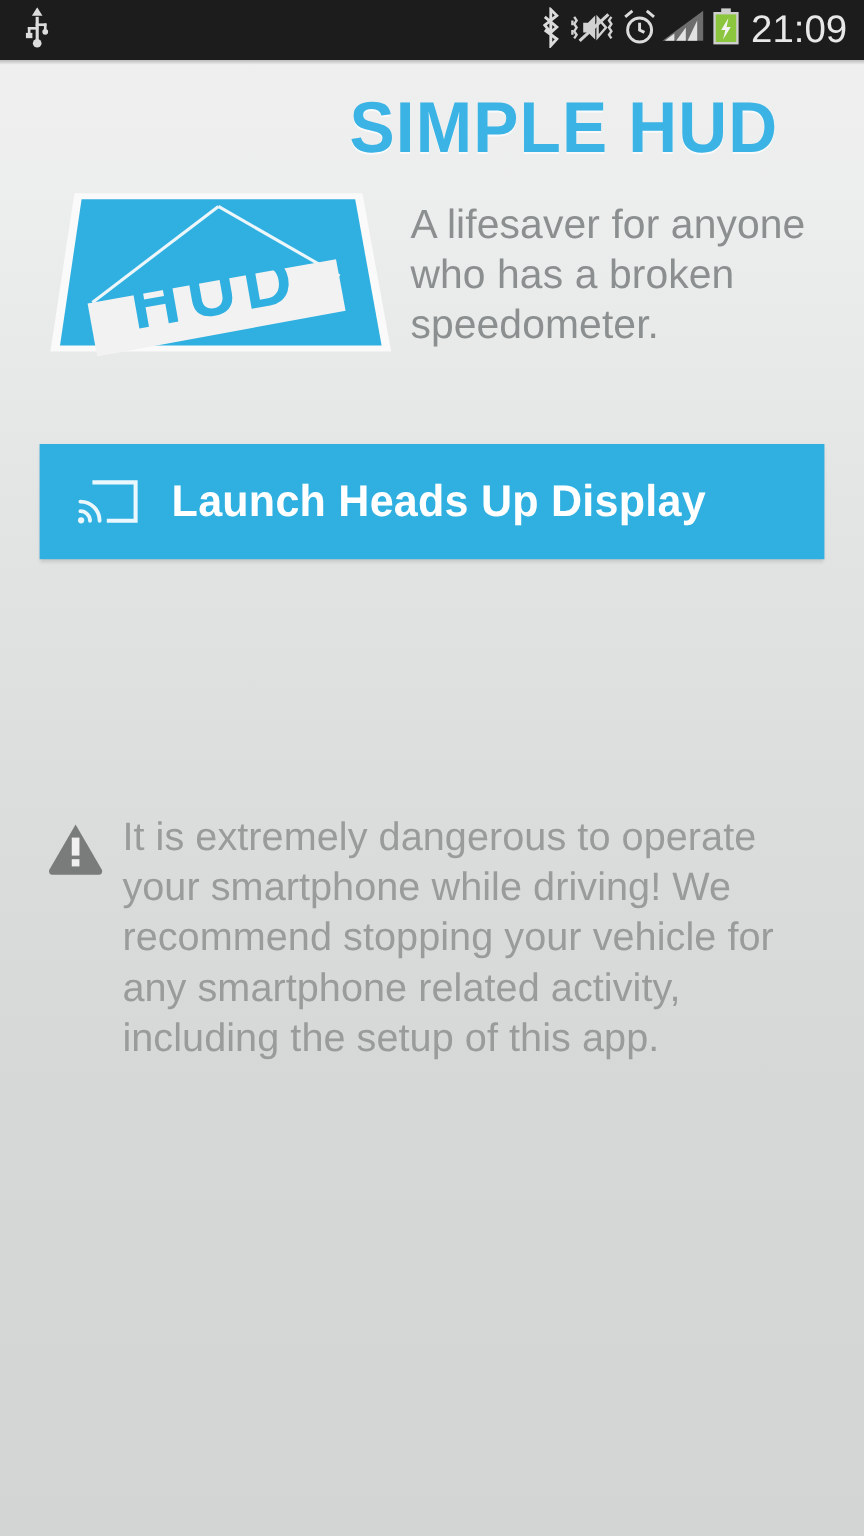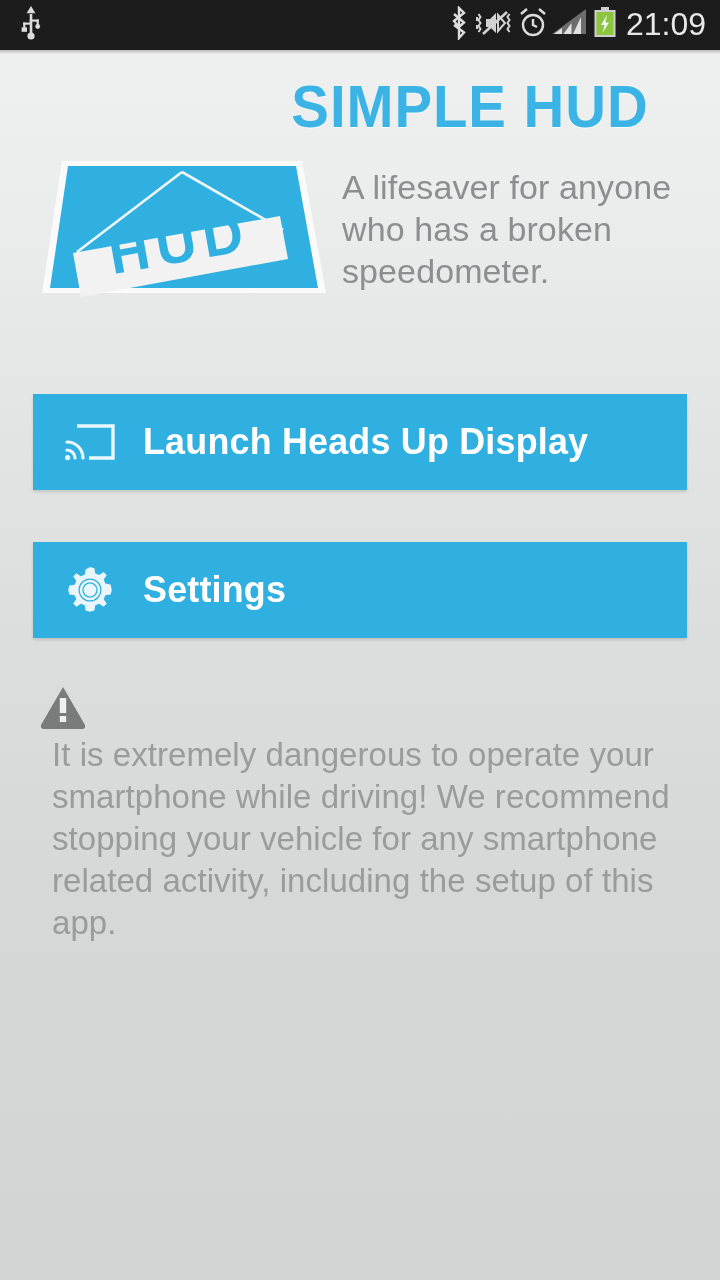--- a/index.html
+++ b/index.html
@@ -98,21 +98,21 @@
     position:absolute;
     left:33px;
     width:654px;
     height:96px;
     background:#2fb0e0;
     display:flex;
     align-items:center;
     box-shadow:0 2px 3px rgba(0,0,0,0.13);
     cursor:pointer;
   }
-  #launch-button { top:394px; }
+  #launch-button { top:370px; }
   #settings-button { top:542px; }
 
   .btn-icon {
     width:62px;
     margin-left:26px;
     display:flex;
     align-items:center;
     justify-content:center;
     flex:0 0 auto;
   }
@@ -127,21 +127,20 @@
     transform-origin:0 50%;
   }
 
   
   #warning-row {
     position:absolute;
     top:676px; left:0; width:720px;
     display:flex;
     align-items:flex-start;
     padding:0 30px 0 38px;
-    flex-direction:column;
   }
   #warning-icon { flex:0 0 auto; margin-top:8px; }
   #warning-text {
     margin-left:14px;
     color:#9a9c9c;
     font-size:33px;
     line-height:42px;
     letter-spacing:0.05px;
   }
 </style>
@@ -261,38 +260,20 @@
           <path d="M4 38 a0.5 0.5 0 0 0 0 0"></path>
           <path d="M4 30 a8 8 0 0 1 8 8"></path>
           <path d="M4 22 a16 16 0 0 1 16 16"></path>
         </g>
         <circle cx="4.6" cy="37.6" r="2.6" fill="#eaf7fd"></circle>
       </svg>
     </span>
     <span class="btn-label">Launch Heads Up Display</span>
   </div>
 
-  <div id="settings-button" class="big-button">
-    <span class="btn-icon">
-      <svg width="52" height="52" viewBox="0 0 52 52">
-        <g fill="#e9f6fc">
-          <path d="M26 3
-                   l4.4 1.2 0.9 5.3 3.9 1.6 4.4-3.1 3.2 3.2 -3.1 4.4 1.6 3.9 5.3 0.9
-                   L47.8 26 l-1.2 4.4 -5.3 0.9 -1.6 3.9 3.1 4.4 -3.2 3.2 -4.4-3.1 -3.9 1.6
-                   -0.9 5.3 L26 47.8 l-4.4-1.2 -0.9-5.3 -3.9-1.6 -4.4 3.1 -3.2-3.2 3.1-4.4
-                   -1.6-3.9 -5.3-0.9 L4.2 26 l1.2-4.4 5.3-0.9 1.6-3.9 -3.1-4.4 3.2-3.2
-                   4.4 3.1 3.9-1.6 0.9-5.3 Z"></path>
-        </g>
-        <circle cx="26" cy="26" r="11.5" fill="#2fb0e0"></circle>
-        <circle cx="26" cy="26" r="9" fill="none" stroke="#e9f6fc" stroke-width="2.6"></circle>
-        <circle cx="26" cy="26" r="6.4" fill="#e9f6fc"></circle>
-      </svg>
-    </span>
-    <span class="btn-label">Settings</span>
-  </div>
 
   <div id="warning-row">
     <span id="warning-icon">
       <svg width="50" height="46" viewBox="0 0 50 46">
         <path d="M25 3 L47 41 a3 3 0 0 1 -2.6 4 H5.6 a3 3 0 0 1 -2.6 -4 Z" fill="#7a7c7c"></path>
         <rect x="21.8" y="14" width="6.4" height="15" fill="#f0f0f0"></rect>
         <rect x="21.8" y="32" width="6.4" height="6" fill="#f0f0f0"></rect>
       </svg>
     </span>
     <span id="warning-text">It is extremely dangerous to operate your smartphone while driving! We recommend stopping your vehicle for any smartphone related activity, including the setup of this app.</span>

